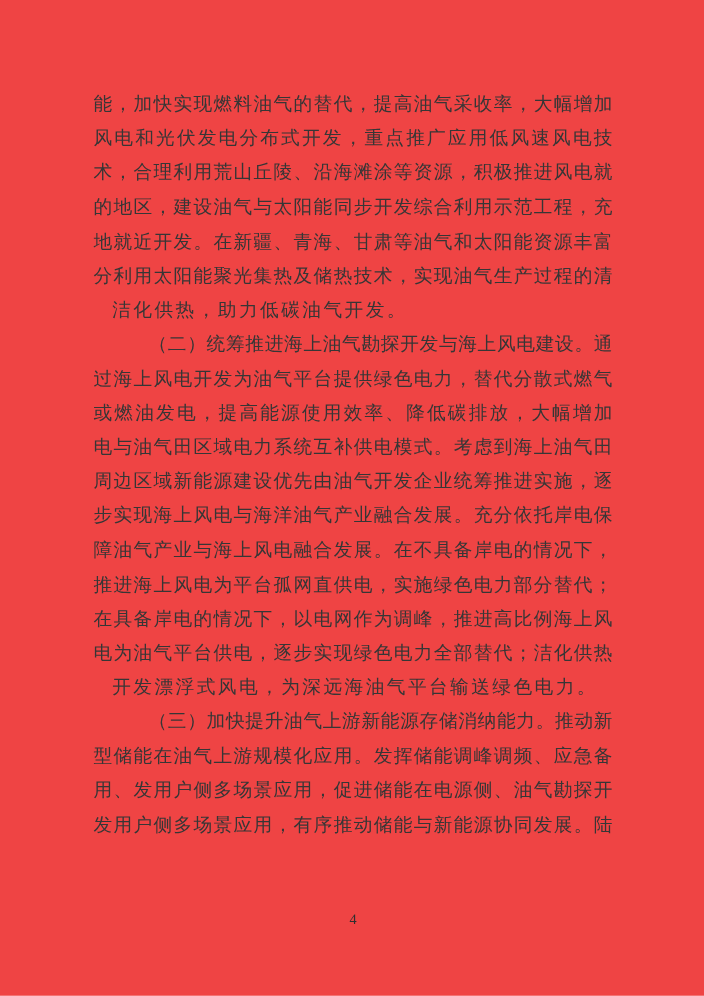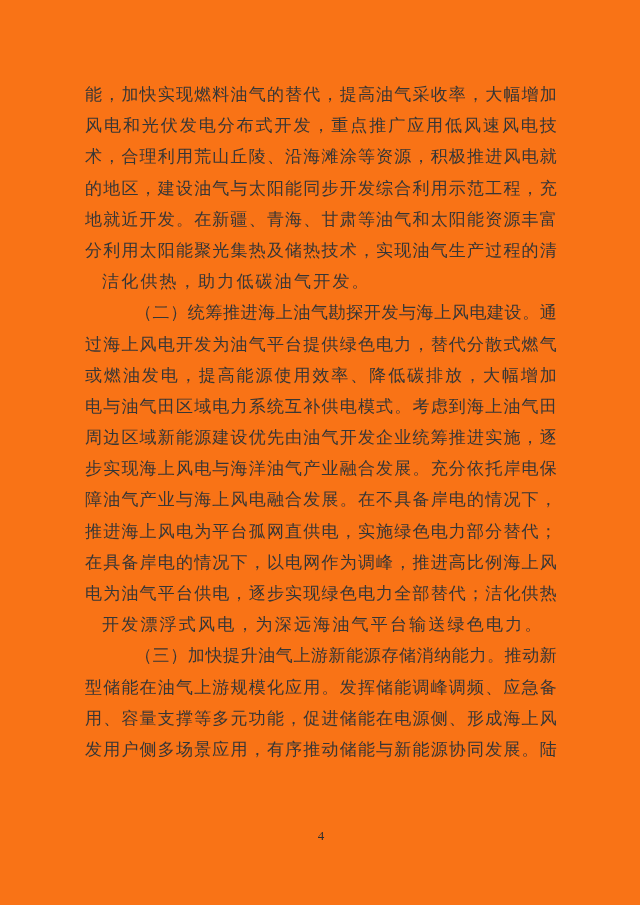--- a/index.html
+++ b/index.html
@@ -5,21 +5,21 @@
   * { margin: 0; padding: 0; box-sizing: border-box; }
   html, body { width: 640px; height: 905px; }
   body {
     background: #ffffff;
     font-family: "Liberation Serif", "DejaVu Serif", serif;
   }
   .page {
     position: relative;
     width: 640px;
     height: 905px;
-    background: #f97316;
+    background: #ef4444;
     overflow: hidden;
     color: #363636;
   }
   .text-block {
     position: absolute;
     left: 85px;
     top: 79px;
     width: 472px;
   }
   .line {
@@ -76,17 +76,17 @@
     <div class="line">电与油气田区域电力系统互补供电模式。考虑到海上油气田</div>
     <div class="line">周边区域新能源建设优先由油气开发企业统筹推进实施，逐</div>
     <div class="line">步实现海上风电与海洋油气产业融合发展。充分依托岸电保</div>
     <div class="line">障油气产业与海上风电融合发展。在不具备岸电的情况下，</div>
     <div class="line">推进海上风电为平台孤网直供电，实施绿色电力部分替代；</div>
     <div class="line">在具备岸电的情况下，以电网作为调峰，推进高比例海上风</div>
     <div class="line">电为油气平台供电，逐步实现绿色电力全部替代；洁化供热</div>
     <div class="line end">开发漂浮式风电，为深远海油气平台输送绿色电力。</div>
     <div class="line indent"><span class="kai">（三）加快提升油气上游新能源存储消纳能力。</span><span>推动新</span></div>
     <div class="line">型储能在油气上游规模化应用。发挥储能调峰调频、应急备</div>
-    <div class="line">用、容量支撑等多元功能，促进储能在电源侧、形成海上风</div>
+    <div class="line">用、发用户侧多场景应用，促进储能在电源侧、油气勘探开</div>
     <div class="line">发用户侧多场景应用，有序推动储能与新能源协同发展。陆</div>
   </div>
   <div class="page-number">4</div>
 </div>
 
 </body></html>

